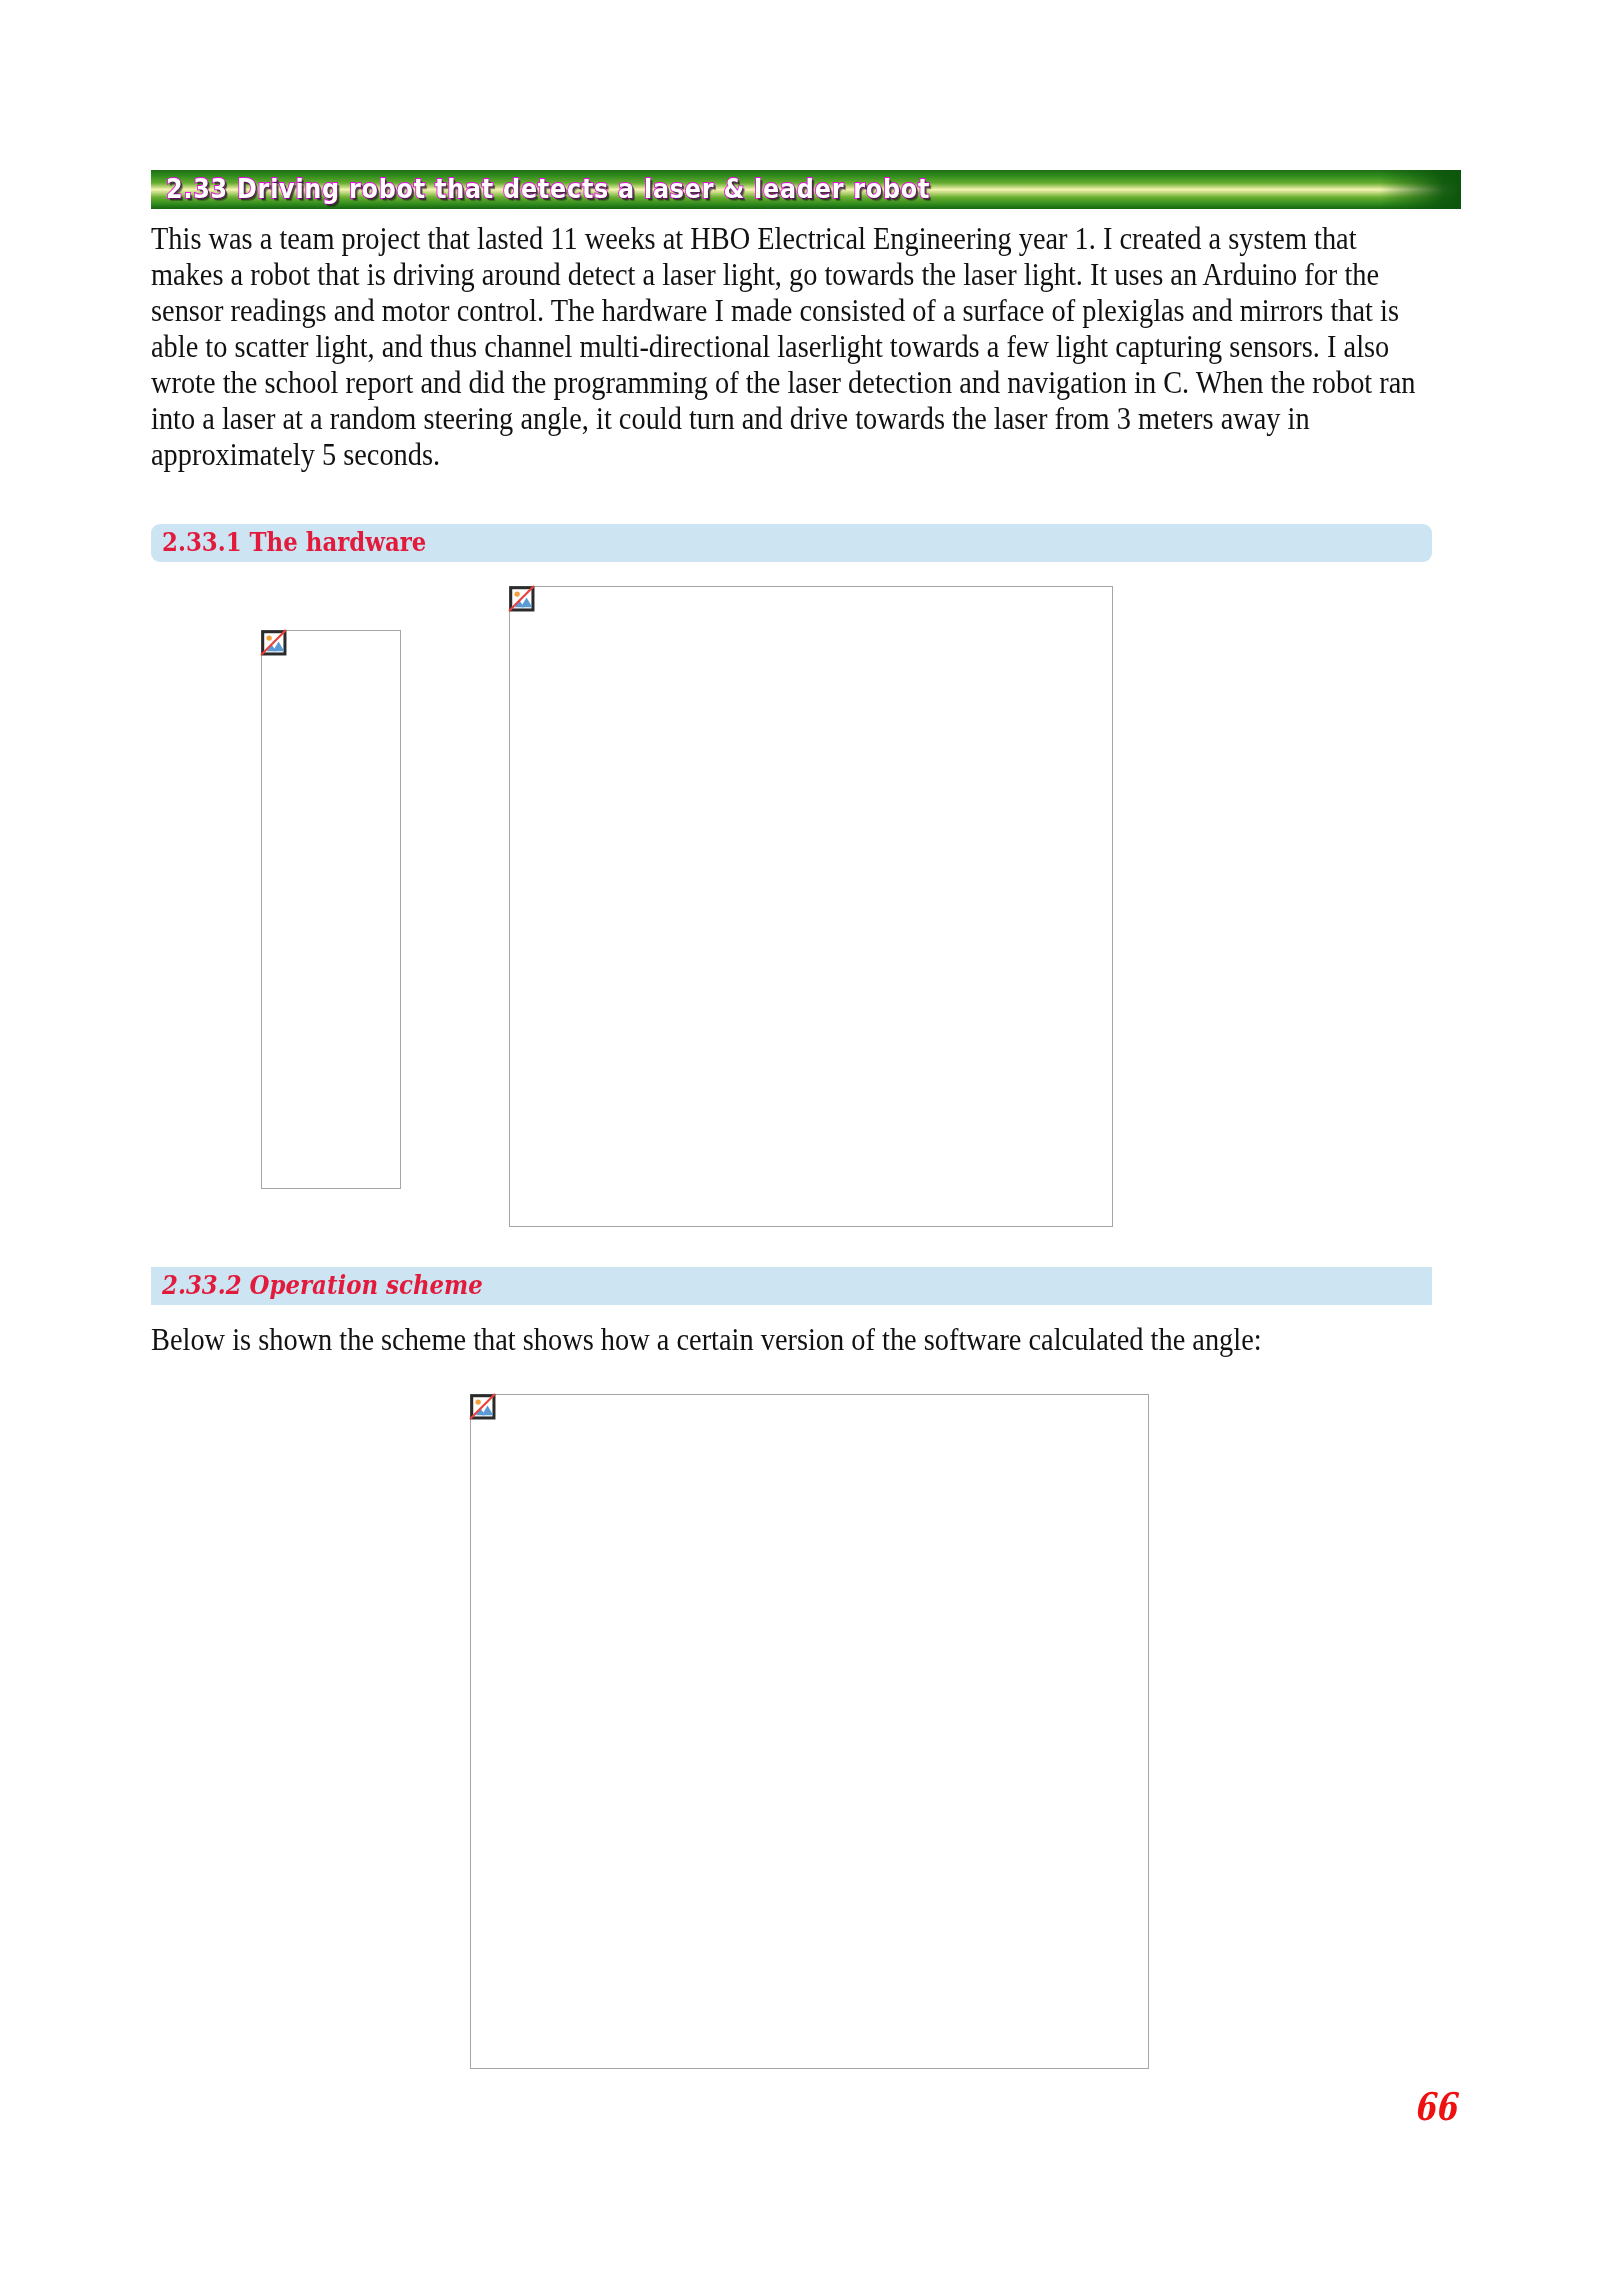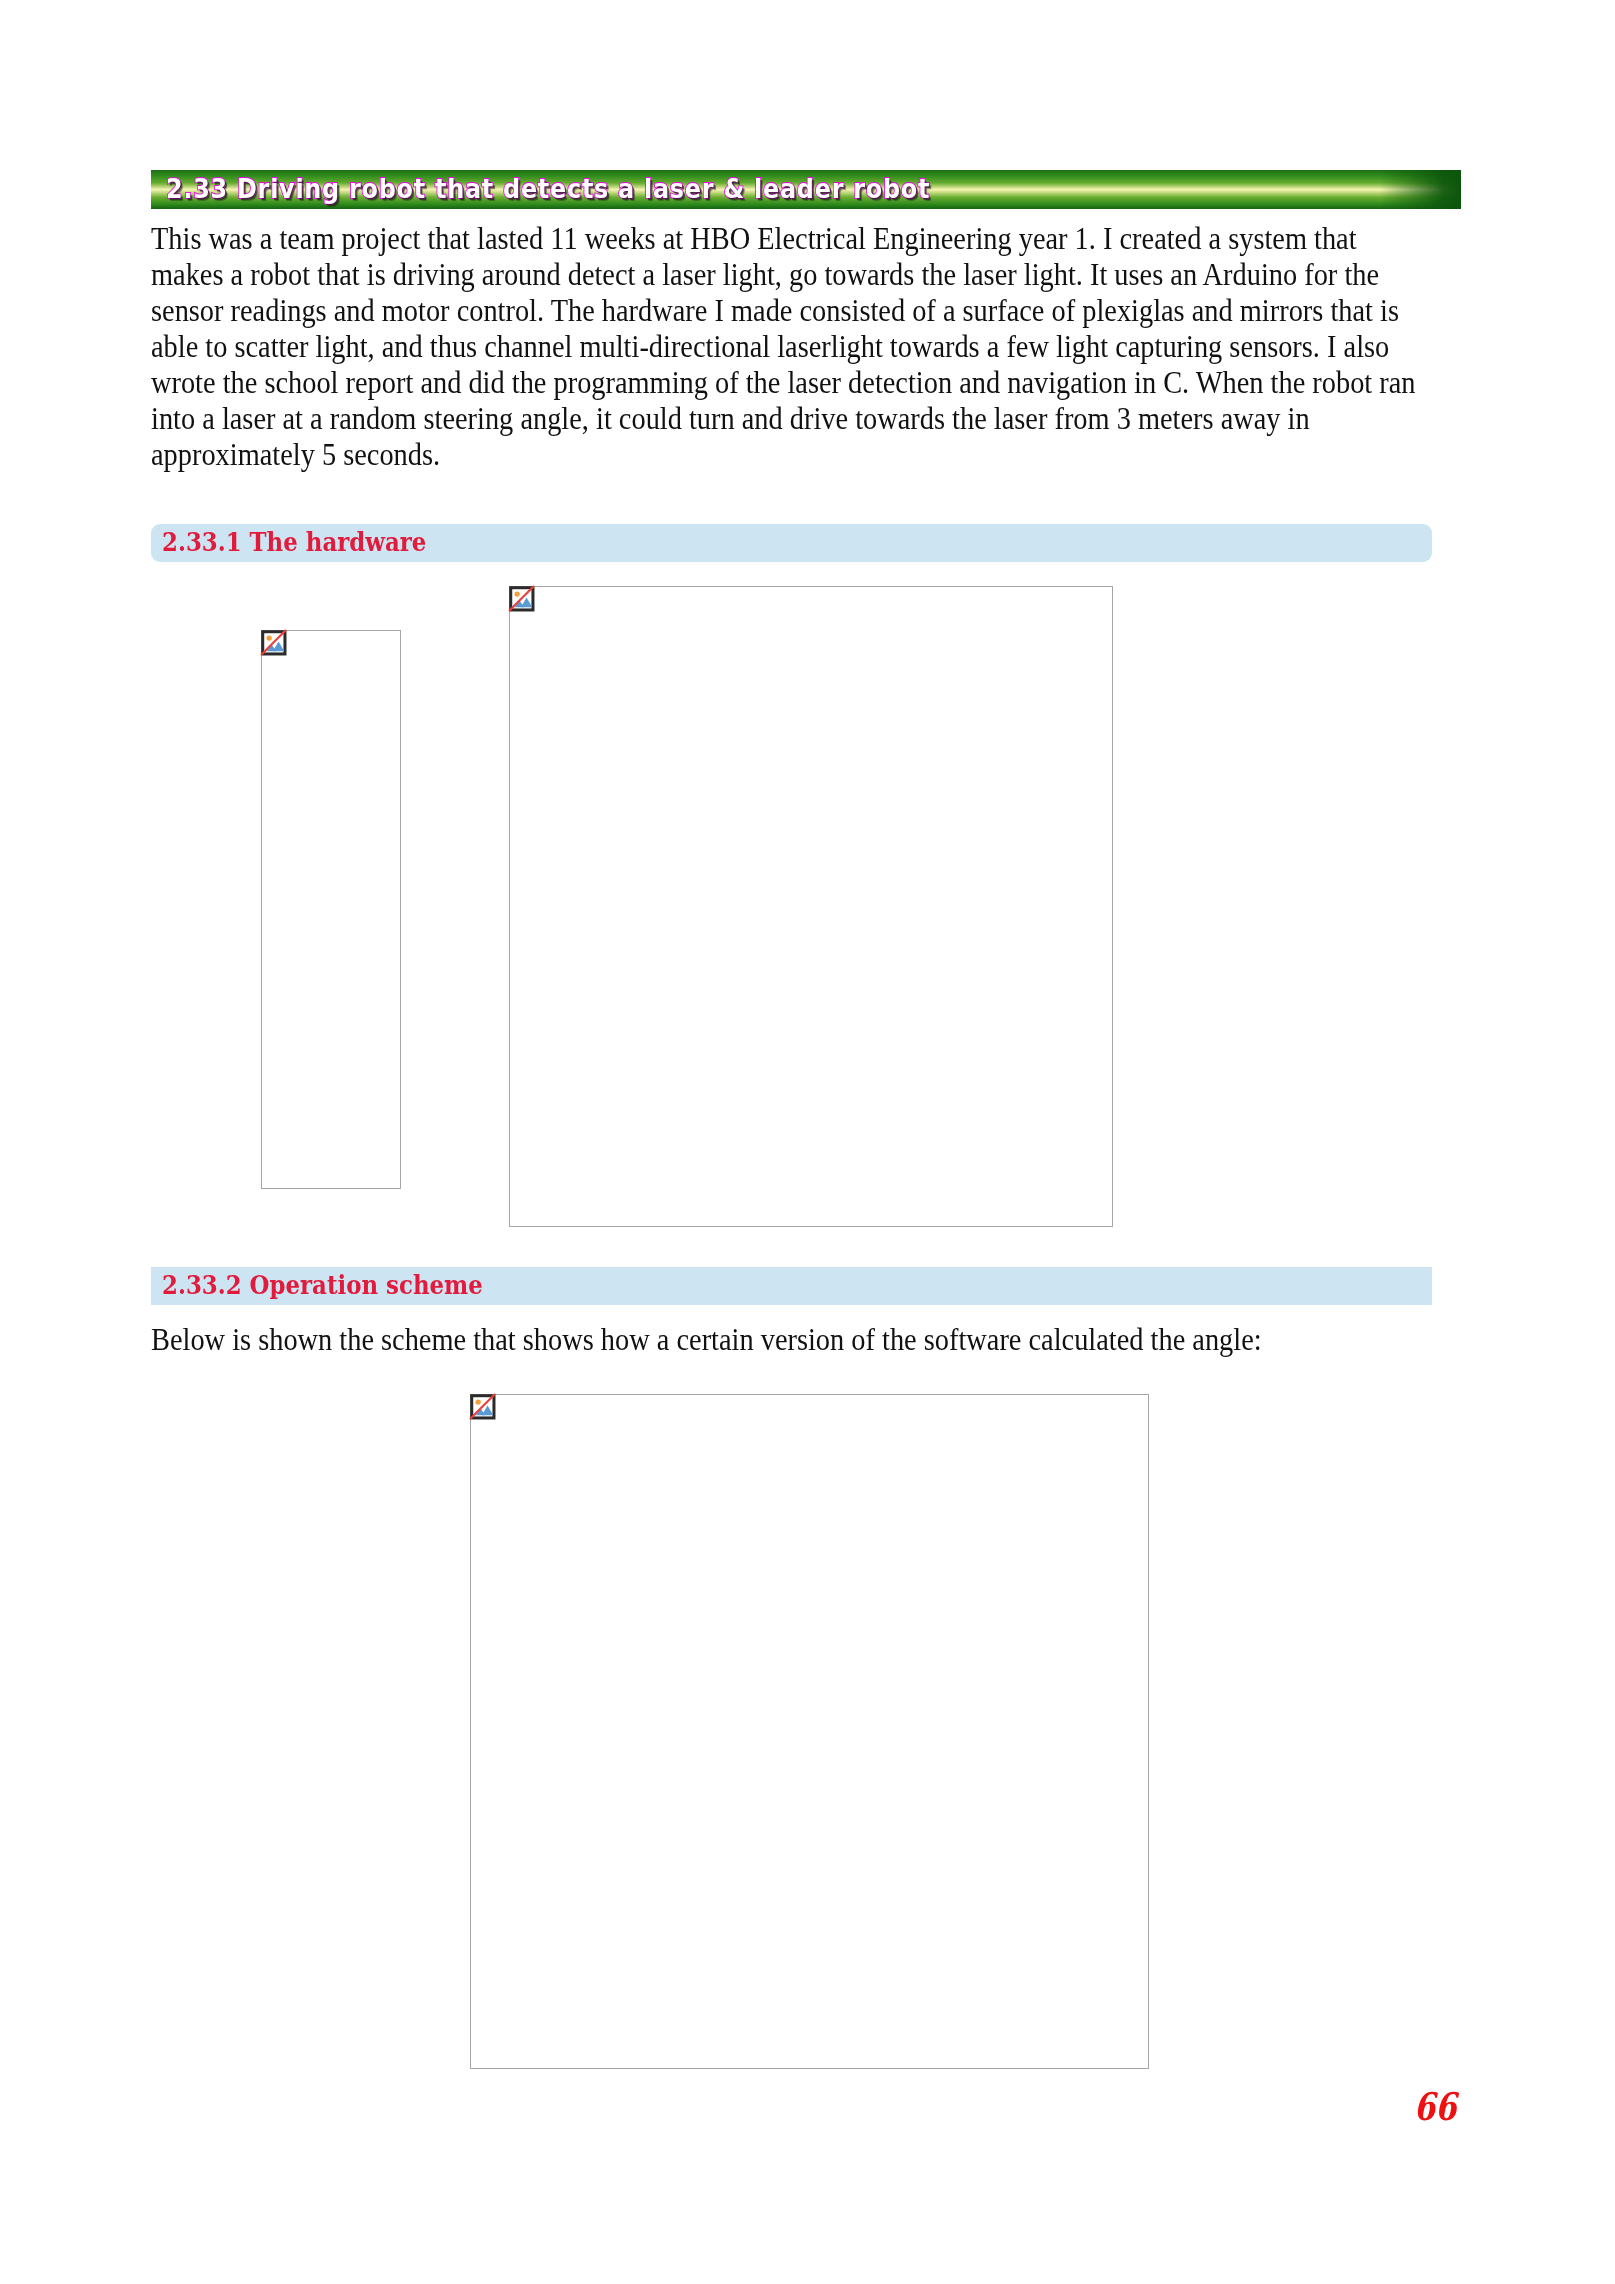--- a/index.html
+++ b/index.html
@@ -106,21 +106,21 @@
     line-height: 39px;
     font-family: "DejaVu Serif", serif;
     font-weight: bold;
     font-size: 26px;
     color: #e21b3c;
     white-space: nowrap;
     transform: scaleX(0.88);
     transform-origin: left center;
   }
   #subsection-hardware { top: 512px; border-radius: 9px; }
-  #subsection-scheme   { top: 1255px; }
+  #subsection-scheme   { top: 1255px; font-style: italic; }
 
   
   .img-box {
     position: absolute;
     background: #ffffff;
     border: 0.7px solid #a6a6a6;
     box-sizing: border-box;
   }
   #img-box-hardware-left {
     left: 261px;

